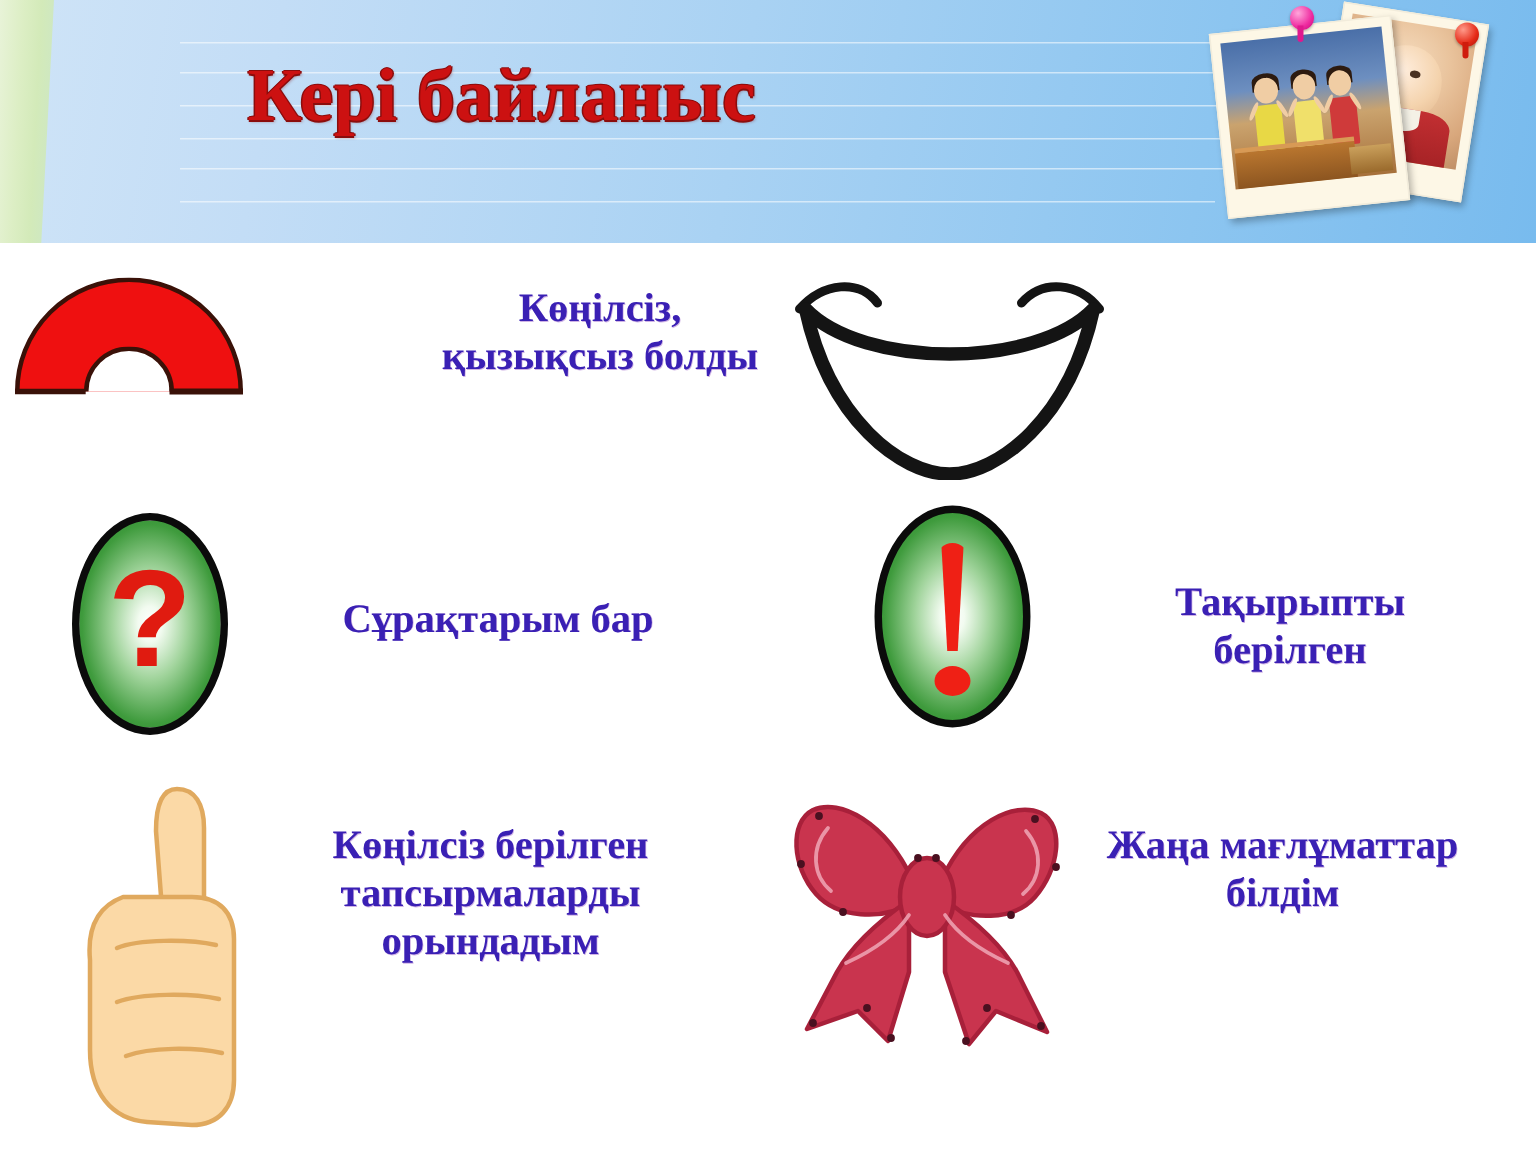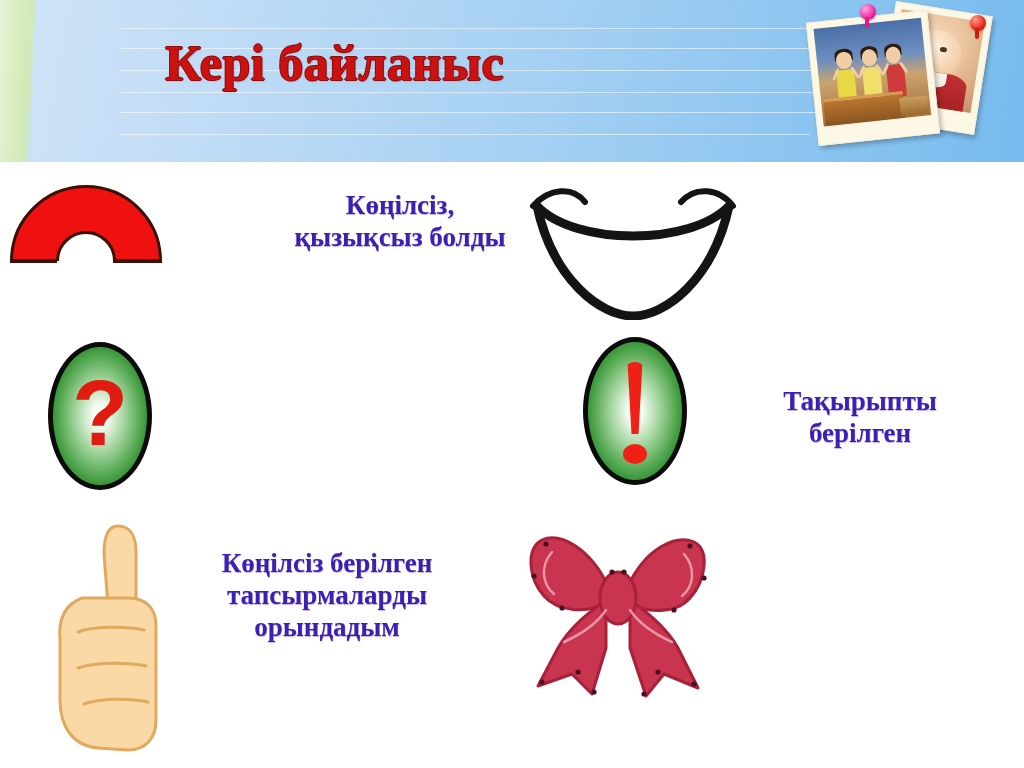--- a/index.html
+++ b/index.html
@@ -426,20 +426,21 @@
       <svg width="236" height="140" viewBox="0 0 236 140">
         <path d="M18 26 C34 8, 58 6, 70 22" fill="none" stroke="#141414" stroke-width="6" stroke-linecap="round"></path>
         <path d="M166 22 C180 6, 204 8, 218 26" fill="none" stroke="#141414" stroke-width="6" stroke-linecap="round"></path>
         <path d="M22 26 C60 66, 176 66, 214 26 C198 100, 150 136, 118 136 C86 136, 38 100, 22 26 Z" fill="none" stroke="#141414" stroke-width="9" stroke-linejoin="round"></path>
       </svg>
     </div>
 
     <div class="oval oval-q">
       <div class="qmark">?</div>
     </div>
+    <div class="label" style="left:182px; top:235px; width:300px;">Сұрақтарым бар</div>
 
     <div class="oval oval-e">
       <div class="bang-stem"></div>
       <div class="bang-dot"></div>
     </div>
     <div class="label" style="left:730px; top:224px; width:260px;">Тақырыпты
 берілген</div>
 
     <div class="icon-wrap thumb">
       <svg width="128" height="238" viewBox="0 0 128 238">
@@ -485,15 +486,17 @@
             <circle cx="154" cy="88" r="2.6"></circle>
           <circle cx="22" cy="160" r="2.6"></circle>
             <circle cx="58" cy="150" r="2.6"></circle>
           <circle cx="74" cy="170" r="2.6"></circle>
             <circle cx="138" cy="150" r="2.6"></circle>
           <circle cx="174" cy="162" r="2.6"></circle>
             <circle cx="124" cy="172" r="2.6"></circle>
         </g>
       </svg>
     </div>
+    <div class="label" style="left:700px; top:386px; width:310px;">Жаңа мағлұматтар
+білдім</div>
 
   </div>
 </div>
 
 </body></html>

